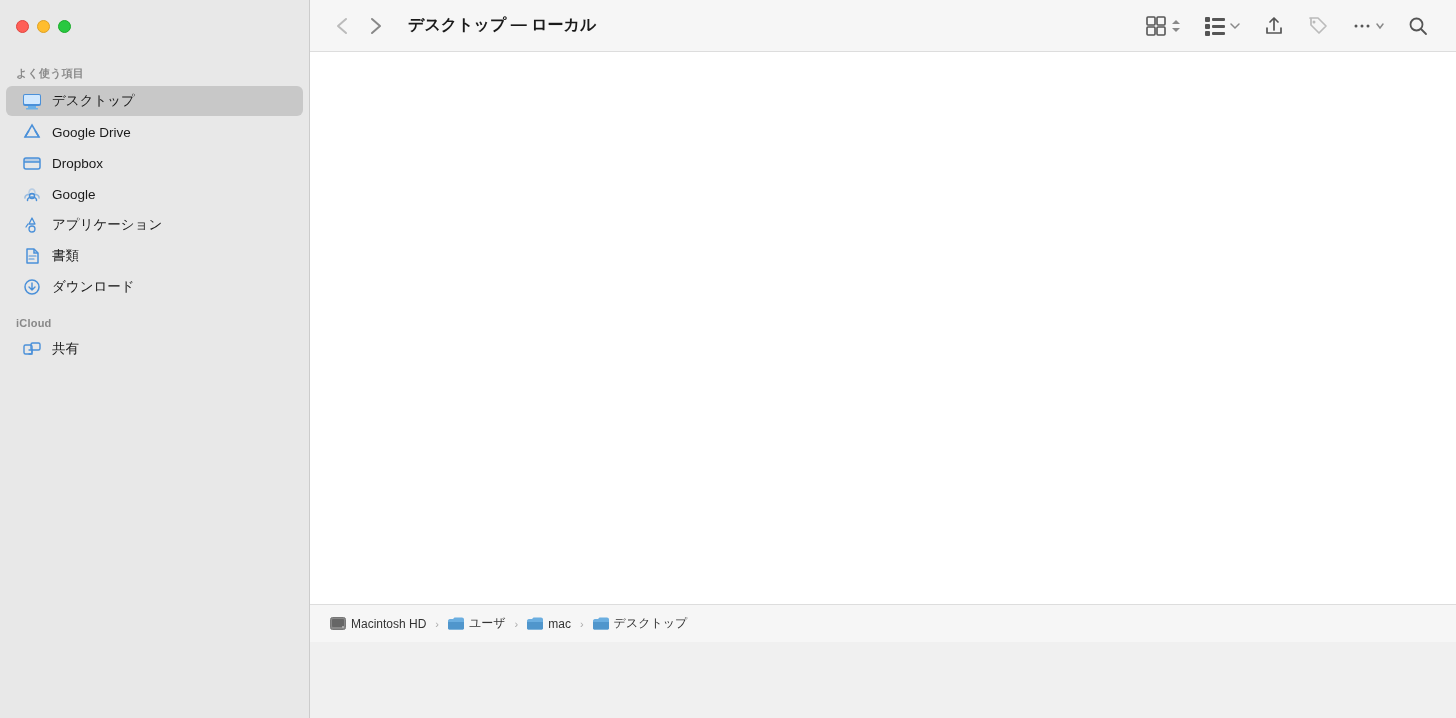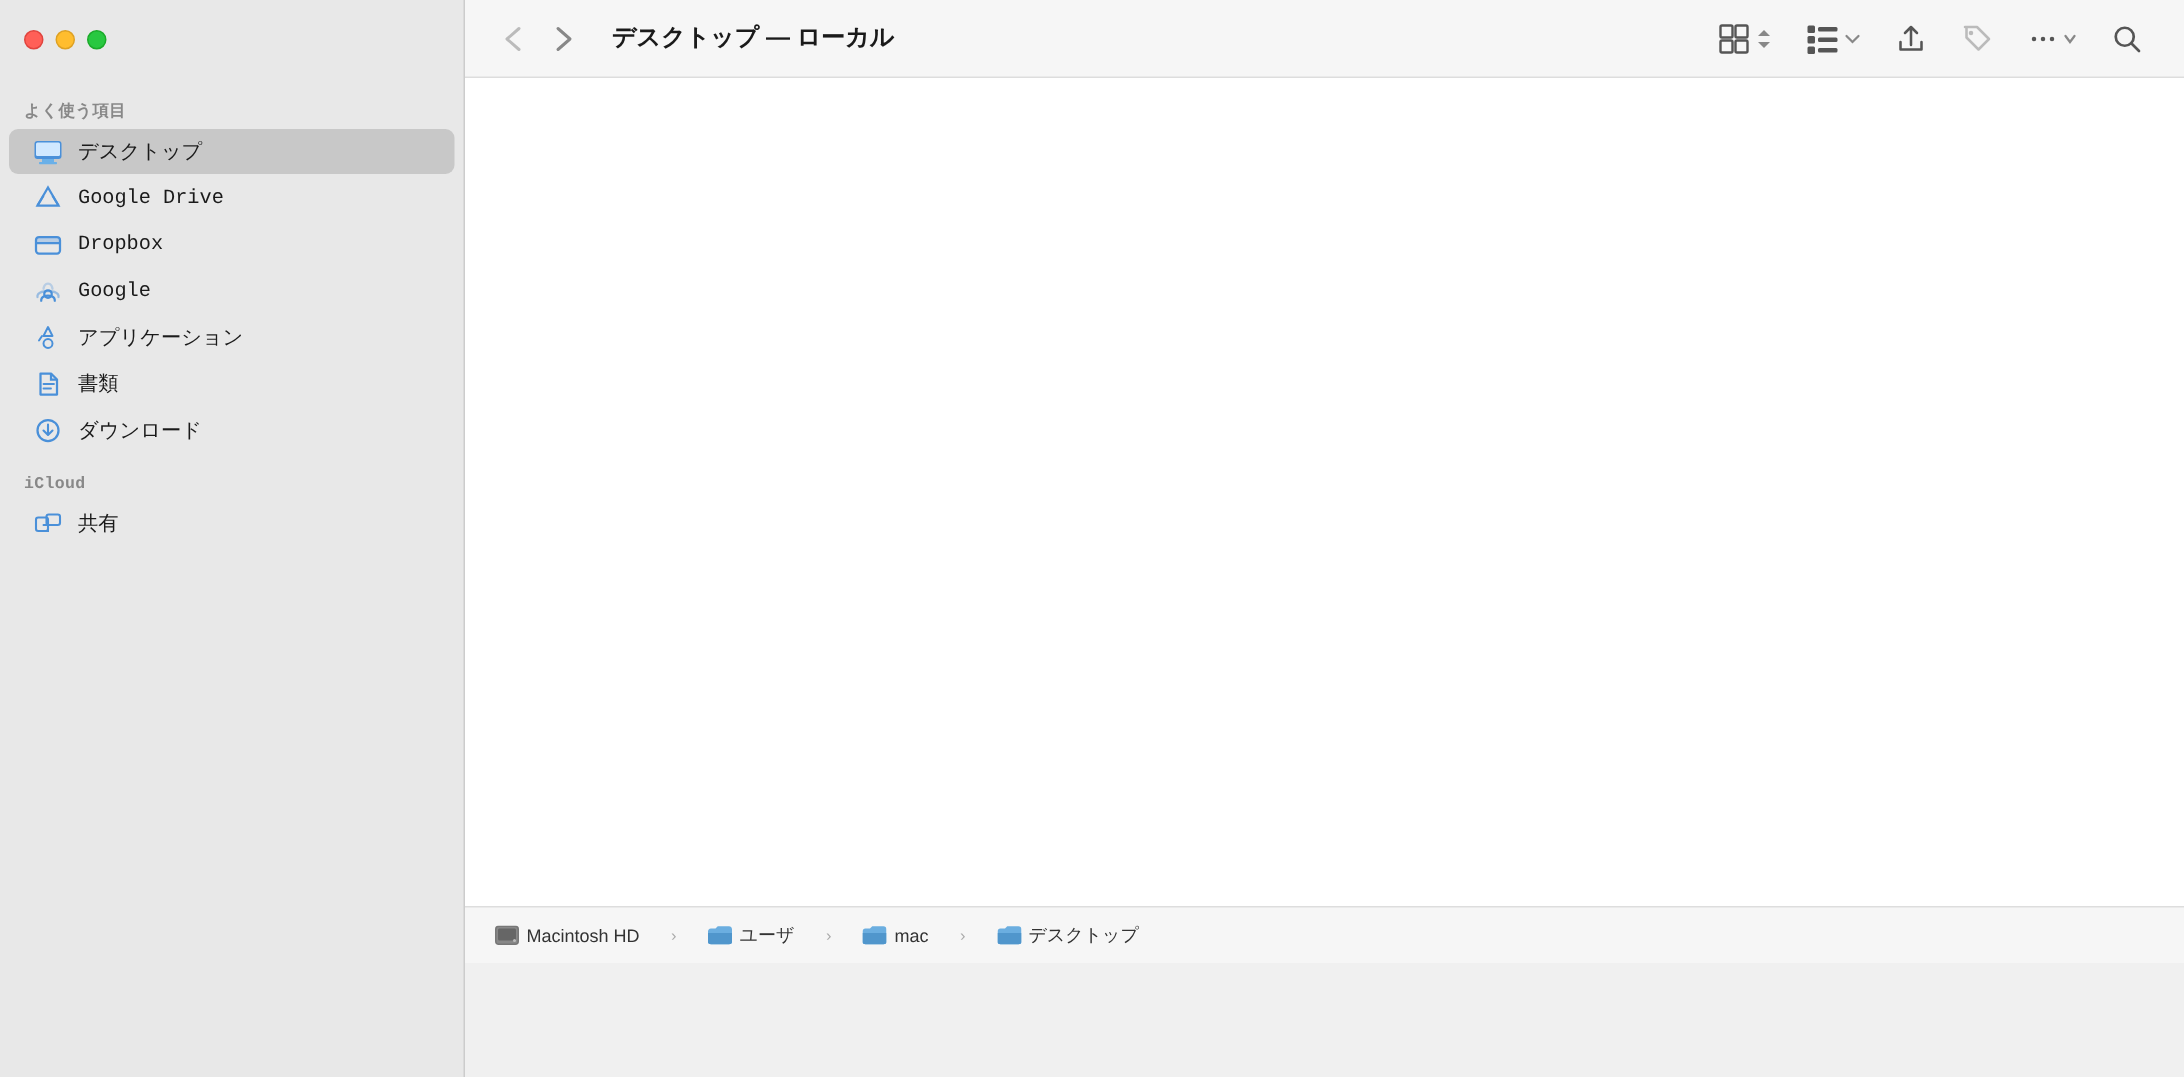--- a/index.html
+++ b/index.html
@@ -39,21 +39,20 @@
       border-radius: 50%;
       cursor: pointer;
     }
     .traffic-close { background: #ff5f57; border: 1px solid #e0443e; }
     .traffic-minimize { background: #ffbd2e; border: 1px solid #dea123; }
     .traffic-maximize { background: #28c840; border: 1px solid #1aab29; }
 
     .sidebar-content {
       flex: 1;
       overflow-y: auto;
-      font-family: Liberation Mono, monospace;
     }
 
     .sidebar-content::-webkit-scrollbar {
       width: 6px;
     }
     .sidebar-content::-webkit-scrollbar-track {
       background: transparent;
     }
     .sidebar-content::-webkit-scrollbar-thumb {
       background: #bbb;
@@ -166,21 +165,21 @@
     }
 
     
     .breadcrumb-bar {
       height: 38px;
       background: #f6f6f6;
       border-top: 1px solid #ddd;
       display: flex;
       align-items: center;
       padding: 0 20px;
-      gap: 16px;
+      gap: 4px;
       font-size: 12px;
       color: #444;
     }
 
     .breadcrumb-item {
       display: flex;
       align-items: center;
       gap: 5px;
       cursor: pointer;
       color: #333;

